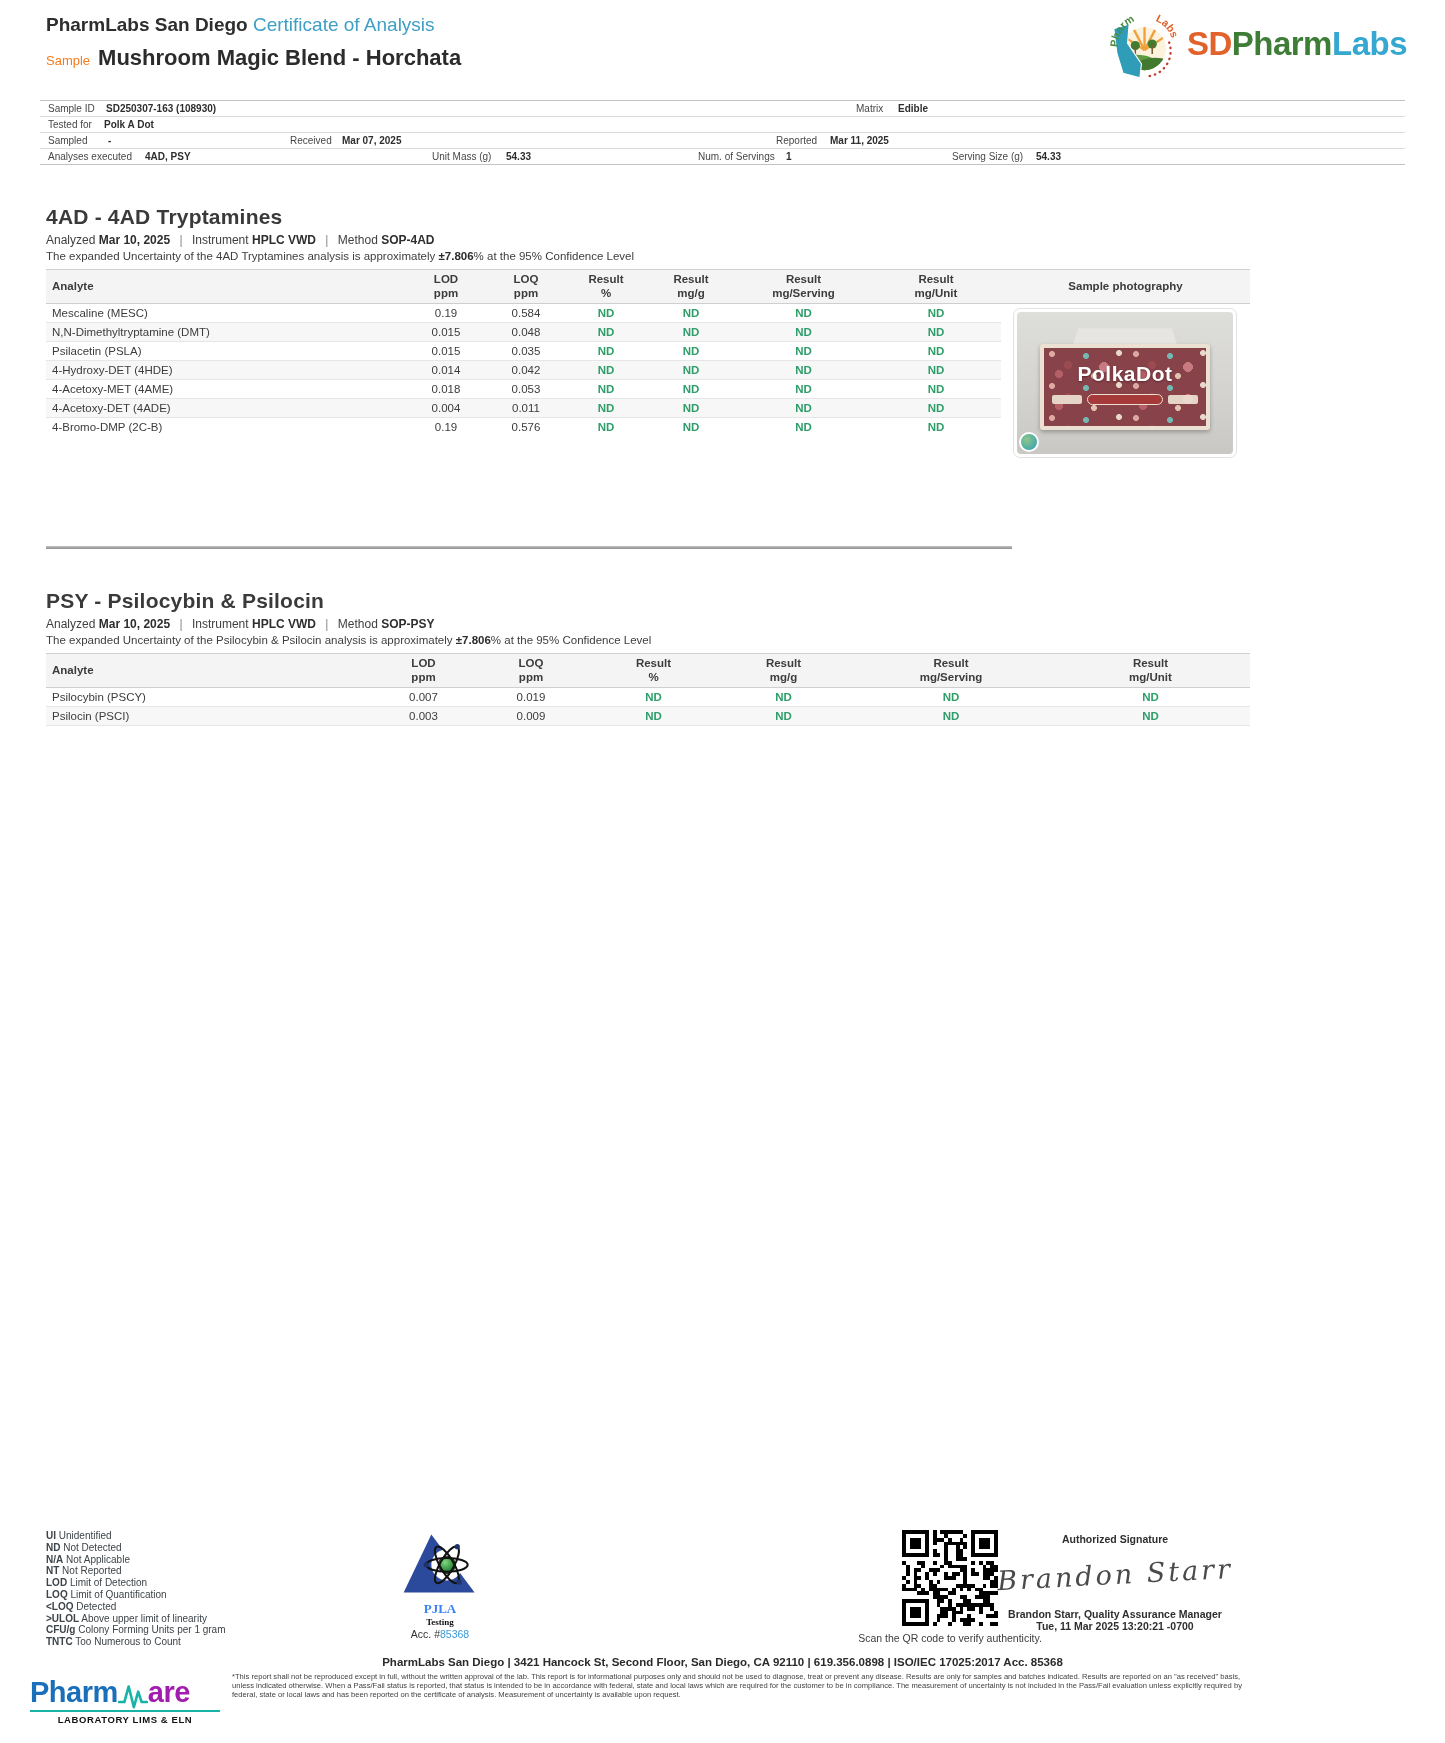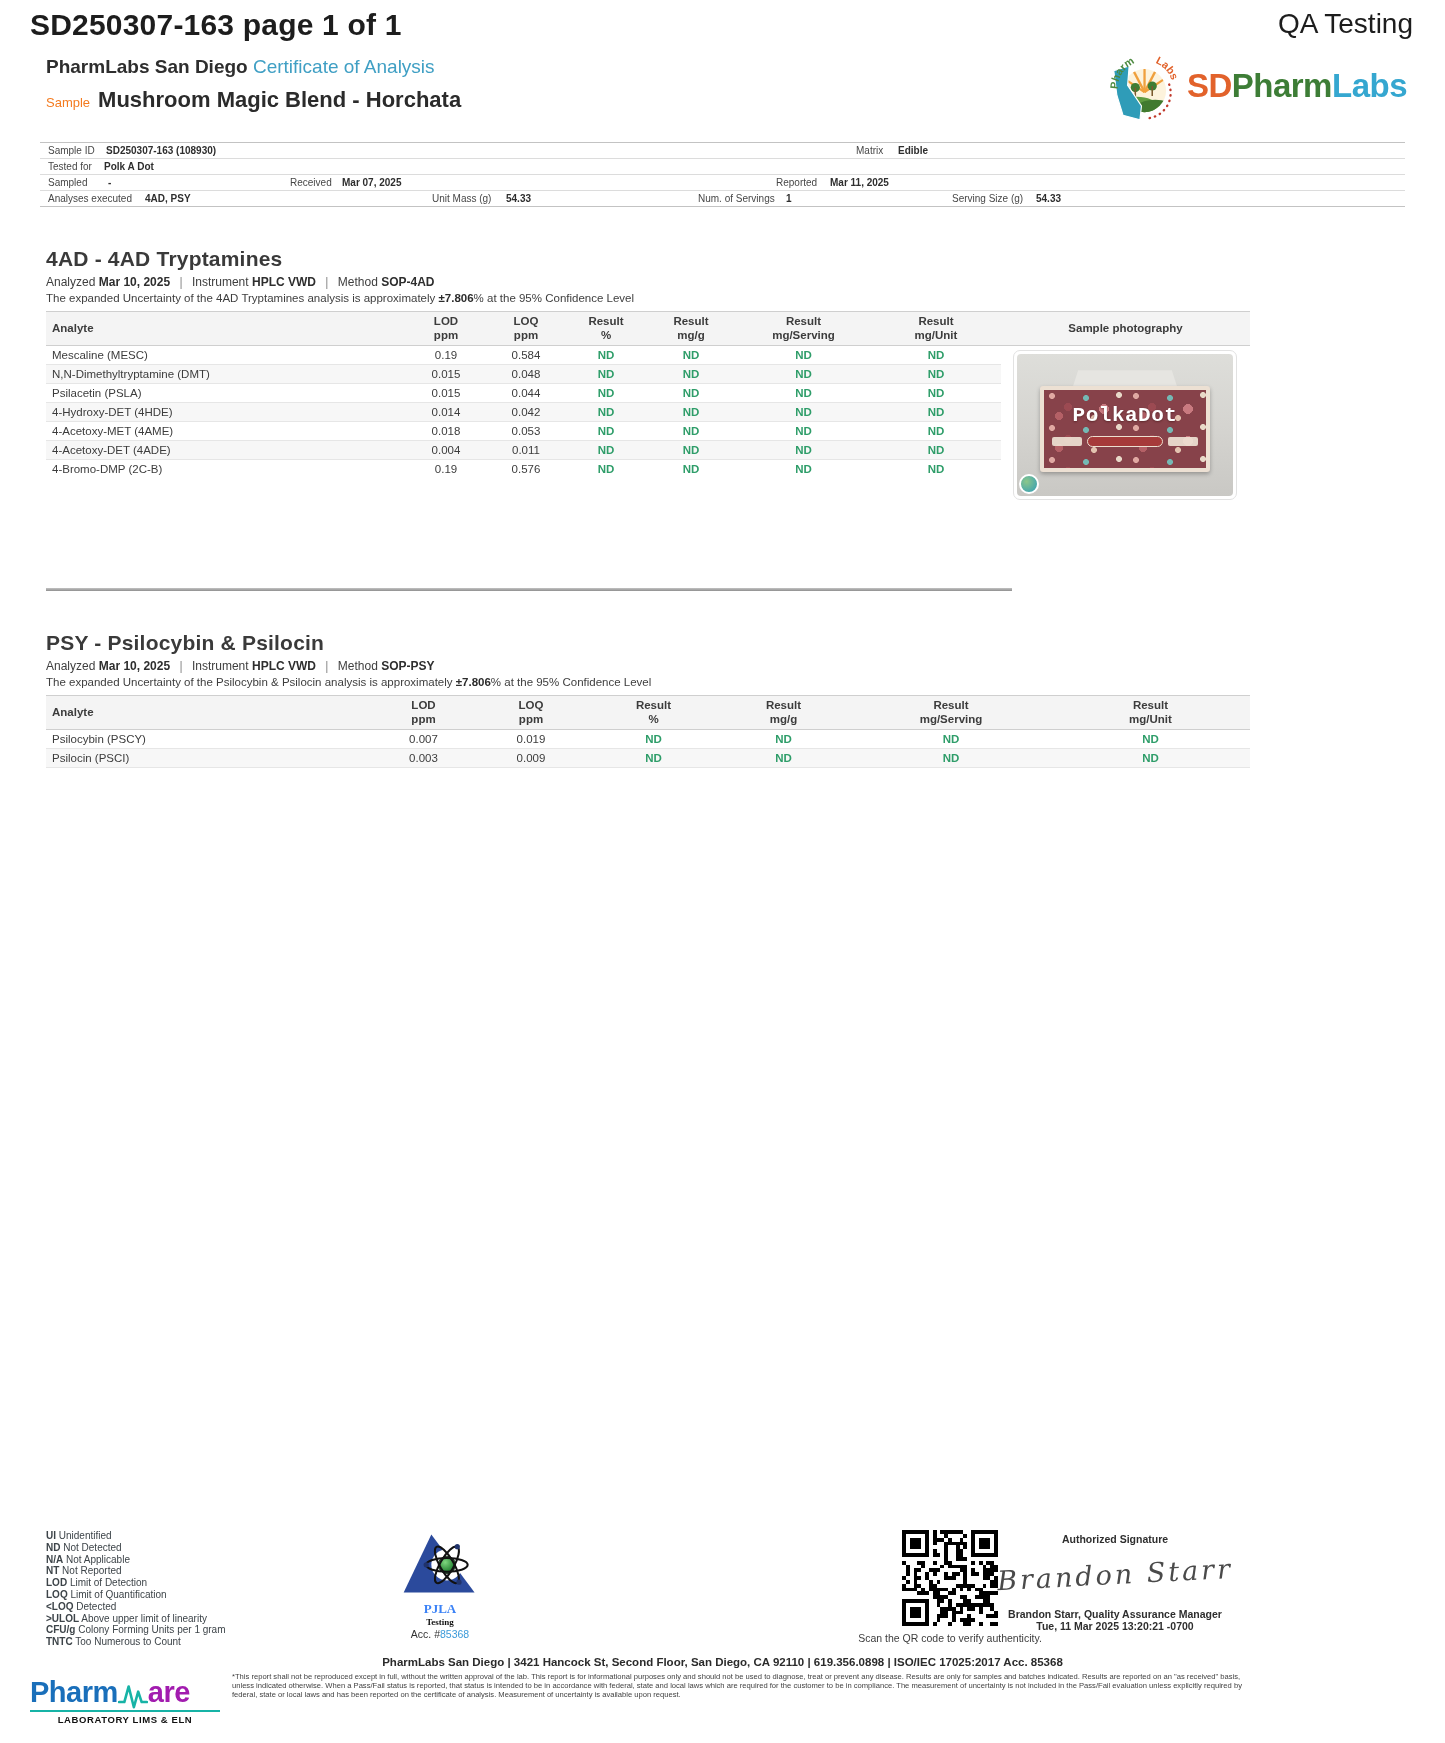--- a/index.html
+++ b/index.html
@@ -69,21 +69,21 @@
       radial-gradient(circle 3px at 8px 6px,#e0a8a2 95%,transparent),
       radial-gradient(circle 4px at 24px 17px,#9c4a52 95%,transparent),
       radial-gradient(circle 3px at 42px 8px,#74b8b4 95%,transparent),
       radial-gradient(circle 5px at 60px 19px,#c97a80 95%,transparent),
       radial-gradient(circle 3px at 75px 5px,#e8d8c8 95%,transparent),
       radial-gradient(circle 4px at 15px 26px,#b46066 95%,transparent),
       radial-gradient(circle 3px at 50px 28px,#e3c3b0 95%,transparent),
       #87424a;
     background-size:84px 32px;}
   .bar-brand{position:absolute;top:14px;left:0;right:0;text-align:center;color:#fff;
-    font-size:21px;font-weight:bold;letter-spacing:.5px;text-shadow:0 1px 2px rgba(60,20,20,.55);font-family:Liberation Mono, monospace;}
+    font-size:21px;font-weight:bold;letter-spacing:.5px;text-shadow:0 1px 2px rgba(60,20,20,.55);}
   .bar-pill{position:absolute;top:46px;left:50%;transform:translateX(-50%);width:76px;height:11px;
     background:#a63a3a;border:1px solid #ecdfd0;border-radius:6px;}
   .chip{position:absolute;top:47px;width:30px;height:9px;background:#f0e4d6;border-radius:2px;opacity:.9;}
   .chip.l{left:8px;} .chip.r{right:8px;}
   .sticker{position:absolute;left:2px;bottom:2px;width:20px;height:20px;border-radius:50%;
     border:2px solid #fff;background:radial-gradient(circle at 35% 35%,#8cc78a,#2f9cb8);}
 
   .divider{margin:110px 0 0 46px;width:966px;height:3px;
     background:linear-gradient(#c2c2c2,#8f8f8f);}
 
@@ -121,24 +121,20 @@
   .pw-pharm{color:#1a6fba;}
   .pw-wave{width:30px;height:26px;align-self:flex-end;}
   .pw-ware{color:#a21caf;}
   .pw-sub{border-top:2px solid #17b3a6;margin-top:1px;padding-top:2px;font-size:9.5px;font-weight:bold;color:#111;letter-spacing:.6px;text-align:center;}
 </style>
 </head>
 <body>
 
 <div class="page">
 
-  <div class="top-row">
-    <div class="doc-title">SD250307-163 page 1 of 1</div>
-    <div class="qa">QA Testing</div>
-  </div>
 
   <div class="sub-head">
     <div>
       <div class="lab-line">
         <span class="lab-name">PharmLabs San Diego</span>
         <span class="doc-type">Certificate of Analysis</span>
       </div>
       <div class="sample-line">
         <span class="sample-label">Sample</span>
         <span class="sample-name">Mushroom Magic Blend - Horchata</span>
@@ -294,21 +290,21 @@
             <td class="c-num">0.015</td>
             <td class="c-num">0.048</td>
             <td class="c-nd">ND</td>
             <td class="c-nd">ND</td>
             <td class="c-nd">ND</td>
             <td class="c-nd">ND</td>
           </tr>
           <tr>
             <td class="c-analyte">Psilacetin (PSLA)</td>
             <td class="c-num">0.015</td>
-            <td class="c-num">0.044</td>
+            <td class="c-num">0.035</td>
             <td class="c-nd">ND</td>
             <td class="c-nd">ND</td>
             <td class="c-nd">ND</td>
             <td class="c-nd">ND</td>
           </tr>
           <tr>
             <td class="c-analyte">4-Hydroxy-DET (4HDE)</td>
             <td class="c-num">0.014</td>
             <td class="c-num">0.042</td>
             <td class="c-nd">ND</td>

